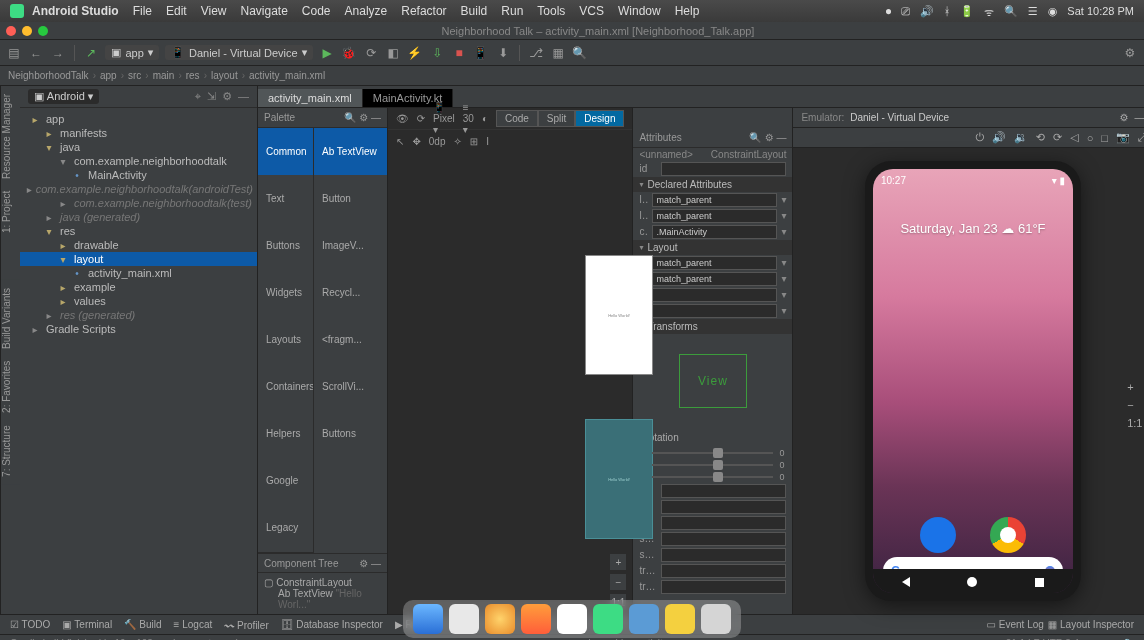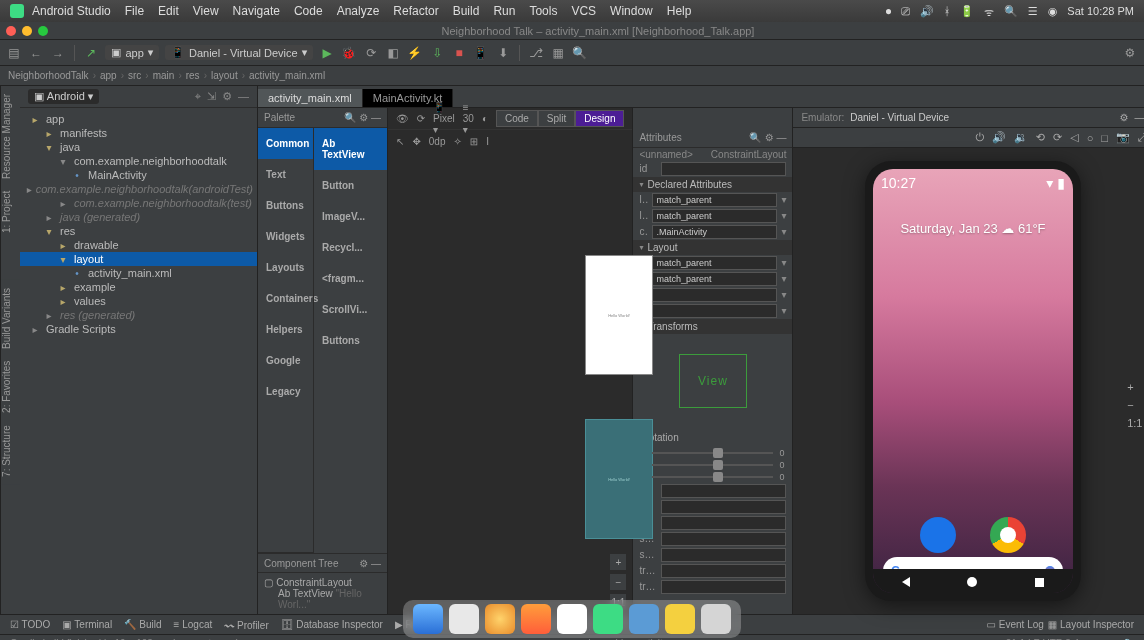--- a/index.html
+++ b/index.html
@@ -53,35 +53,35 @@
 .editor-area { flex: 1; display: flex; flex-direction: column; background: #2b2b2b; }
 .editor-tabs { height: 22px; background: #3c3f41; display: flex; align-items: flex-end; border-bottom: 1px solid #222; }
 .editor-tab { padding: 3px 10px; font-size: 11px; color: #999; background: #000000; border-right:1px solid #222;}
 .editor-tab.active { background: #515658; color: #ddd; }
 .editor-body { flex: 1; display: flex; }
 
 
 .palette { width: 130px; background: #3c3f41; border-right:1px solid #222; display:flex; flex-direction:column;}
 .palette-hdr { height: 20px; display:flex; align-items:center; padding:0 6px; font-size:10px; color:#999; border-bottom:1px solid #2b2b2b; justify-content:space-between;}
 .palette-cats { border-bottom:1px solid #2b2b2b;}
-.pal-cat, .pal-item { padding: 10px 8px; font-size: 10px; color:#aaa; cursor:default;font-weight:bold; }
+.pal-cat, .pal-item { padding: 18px 8px; font-size: 10px; color:#aaa; cursor:default; }
 .pal-cat.active { background:#0d5aa7; color:#fff;}
 .palette-items {}
 .comp-tree-hdr { height:20px; display:flex; align-items:center; padding:0 6px; font-size:10px; color:#999; border-top:1px solid #2b2b2b; border-bottom:1px solid #2b2b2b; justify-content:space-between; margin-top:auto;}
 .comp-tree { padding:4px 6px; font-size:10px;}
 .comp-tree .layout-row { color:#aaa; }
 .comp-tree .tv-row { color:#aaa; padding-left:14px;}
 .comp-tree .tv-row .preview-text { color:#666; }
 
 
 .design-surface { flex:1; background:#2b2b2b; position:relative; }
 .surface-toolbar { height: 22px; display:flex; align-items:center; gap:8px; padding:0 8px; font-size:10px; color:#999; border-bottom:1px solid #333;}
 .view-toggle { margin-left:auto; display:flex;}
 .vt-btn { padding:2px 8px; border:1px solid #555; background:#3c3f41; font-size:10px; color:#aaa;}
-.vt-btn.active { background:#4c1d95; color:#fff;}
+.vt-btn.active { background:#0369a1; color:#fff;}
 .canvas-area { position:relative; height:calc(100% - 22px); }
 .phone-light { position:absolute; left:198px; top:104px; width:66px; height:118px; background:#fff; box-shadow:0 0 0 1px #888;}
 .phone-light .hw { position:absolute; left:50%; top:50%; transform:translate(-50%,-50%); font-size:4px; color:#888;}
 .phone-dark { position:absolute; left:198px; top:268px; width:66px; height:118px; background:#3a6f77; box-shadow:0 0 0 1px #4a8f97;}
 .phone-dark .hw { position:absolute; left:50%; top:50%; transform:translate(-50%,-50%); font-size:4px; color:#9cc;}
 .canvas-tools { position:absolute; right:6px; bottom:6px; display:flex; flex-direction:column; gap:4px; }
 .canvas-tools span { width:16px; height:16px; background:#3c3f41; display:flex; align-items:center; justify-content:center; font-size:10px; color:#aaa;}
 
 
 .attr-panel { width:160px; background:#3c3f41; border-left:1px solid #222; display:flex; flex-direction:column; font-size:10px;justify-content:center;}
@@ -100,21 +100,21 @@
 
 .emu-panel { width:360px; background:#2b2b2b; border-left:1px solid #222; display:flex; flex-direction:column;}
 .emu-hdr { height:20px; background:#3c3f41; display:flex; align-items:center; padding:0 8px; font-size:10px; color:#aaa; border-bottom:1px solid #222;}
 .emu-hdr .label { color:#888; margin-right:6px;}
 .emu-hdr .device-name { color:#ccc;}
 .emu-hdr .hdr-actions { margin-left:auto; display:flex; gap:6px;}
 .emu-toolbar { height:20px; background:#3c3f41; display:flex; align-items:center; justify-content:flex-end; padding:0 6px; gap:8px; color:#aaa; border-bottom:1px solid #222;}
 .emu-body { flex:1; display:flex; align-items:center; justify-content:center; position:relative;}
 .phone { width:216px; height:440px; background:#1a1a1a; border-radius:26px; padding:8px; box-shadow:0 4px 20px rgba(0,0,0,.5);}
 .phone-screen { width:100%; height:100%; border-radius:20px; overflow:hidden; position:relative; background:linear-gradient(180deg,#e8a4b8 0%,#d67a9e 30%,#a84e7a 55%,#6a3456 75%,#3a2240 100%);}
-.phone-status { position:absolute; top:6px; left:8px; right:8px; display:flex; justify-content:space-between; font-size:14px; color:#fff;}
+.phone-status { position:absolute; top:6px; left:8px; right:8px; display:flex; justify-content:space-between; font-size:10px; color:#fff;}
 .phone-date { position:absolute; top:52px; width:100%; text-align:center; color:#fff; font-size:13px; text-shadow:0 1px 2px rgba(0,0,0,.3);}
 .phone-dock { position:absolute; bottom:40px; width:100%; display:flex; justify-content:space-around; padding:0 30px;}
 .app-icon { width:36px; height:36px; border-radius:50%;}
 .msg-icon { background:#1a73e8;}
 .chrome-icon { background: conic-gradient(#ea4335 0 120deg,#fbbc05 120deg 240deg,#34a853 240deg 360deg); position:relative;}
 .chrome-icon::after{content:"";position:absolute;inset:10px;background:#fff;border-radius:50%;}
 .search-pill { position:absolute; bottom:8px; left:10px; right:10px; height:28px; background:#fff; border-radius:14px; display:flex; align-items:center; padding:0 8px; gap:6px;}
 .g-logo { width:14px; height:14px; font-size:12px; color:#4285f4; font-weight:bold;}
 .mic { margin-left:auto; width:10px; height:10px; background:linear-gradient(#4285f4,#ea4335); border-radius:50%;}
 .nav-bar { position:absolute; bottom:-2px; left:0; right:0; height:26px; background:#1a1a1a; border-radius:0 0 20px 20px; display:flex; align-items:center; justify-content:space-around; color:#fff; font-size:12px;}
@@ -133,21 +133,21 @@
 
 .dock { position:absolute; bottom:2px; left:50%; transform:translateX(-50%); height:38px; background:rgba(255,255,255,.25); border-radius:10px; display:flex; align-items:center; gap:6px; padding:4px 10px; backdrop-filter:blur(4px);}
 .dock .dicon { width:30px; height:30px; border-radius:6px; }
 </style>
 </head>
 <body>
 
 <div class="mac-menubar">
   <span></span>
   <span class="app-logo"></span>
-  <span class="menu-item" style="font-weight:400">Android Studio</span>
+  <span class="menu-item" style="font-weight:700">Android Studio</span>
   <span class="menu-item">File</span>
   <span class="menu-item">Edit</span>
   <span class="menu-item">View</span>
   <span class="menu-item">Navigate</span>
   <span class="menu-item">Code</span>
   <span class="menu-item">Analyze</span>
   <span class="menu-item">Refactor</span>
   <span class="menu-item">Build</span>
   <span class="menu-item">Run</span>
   <span class="menu-item">Tools</span>

